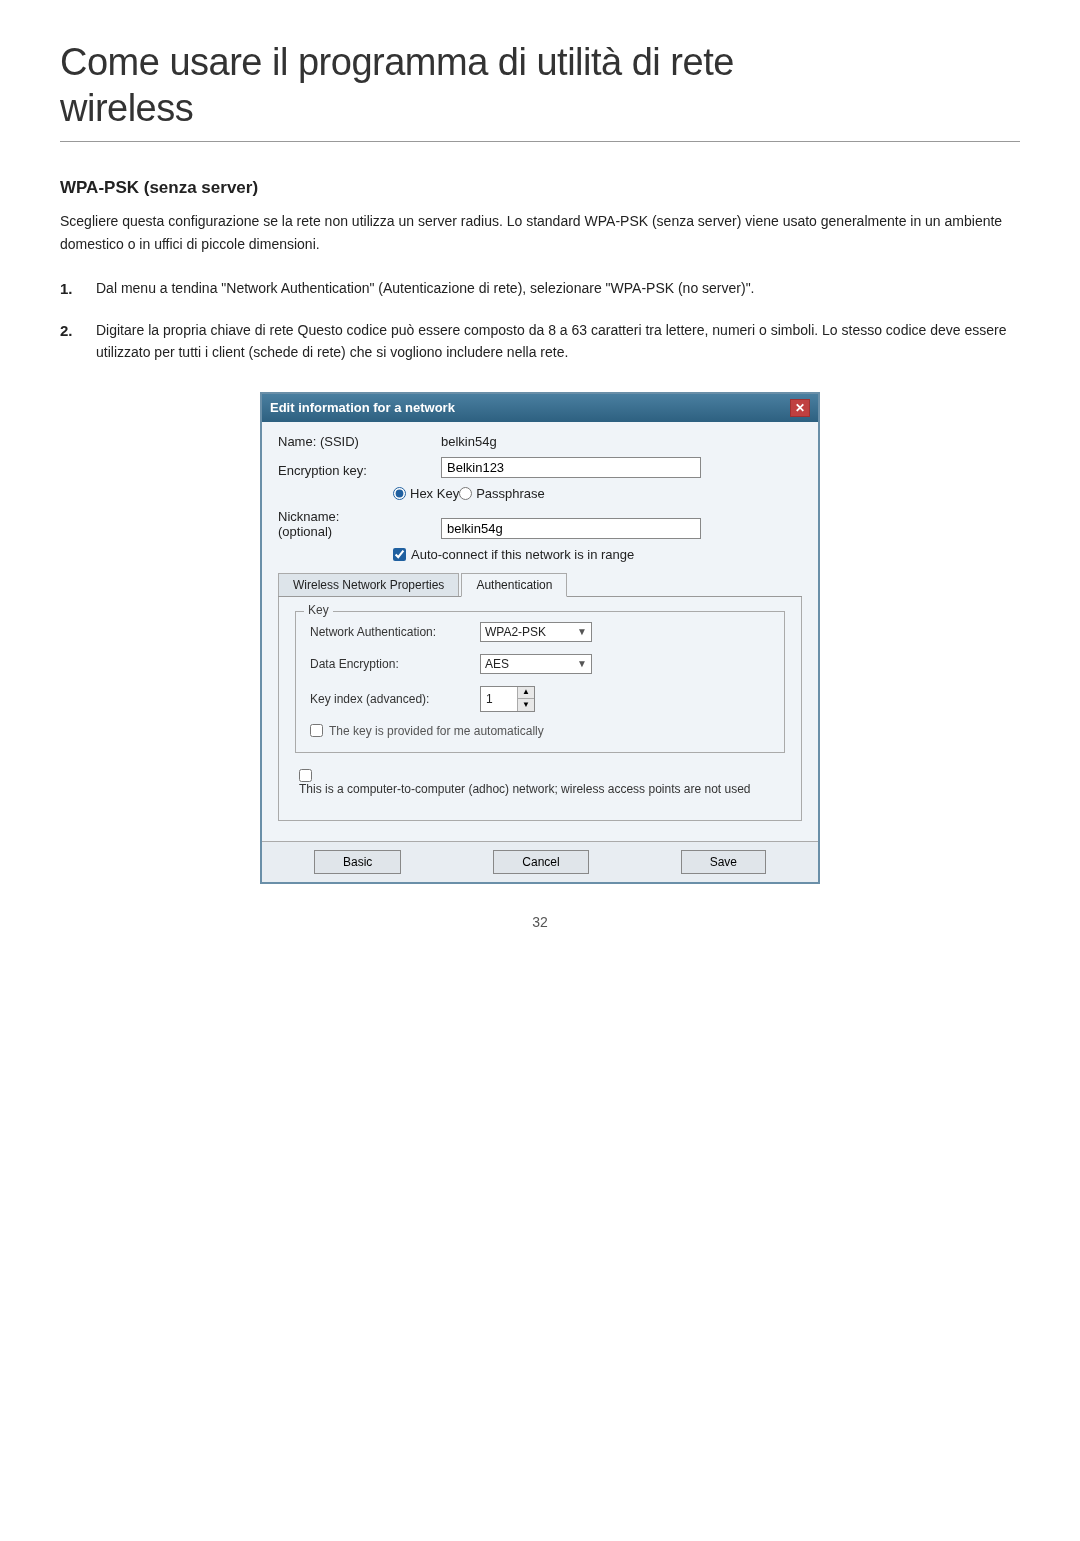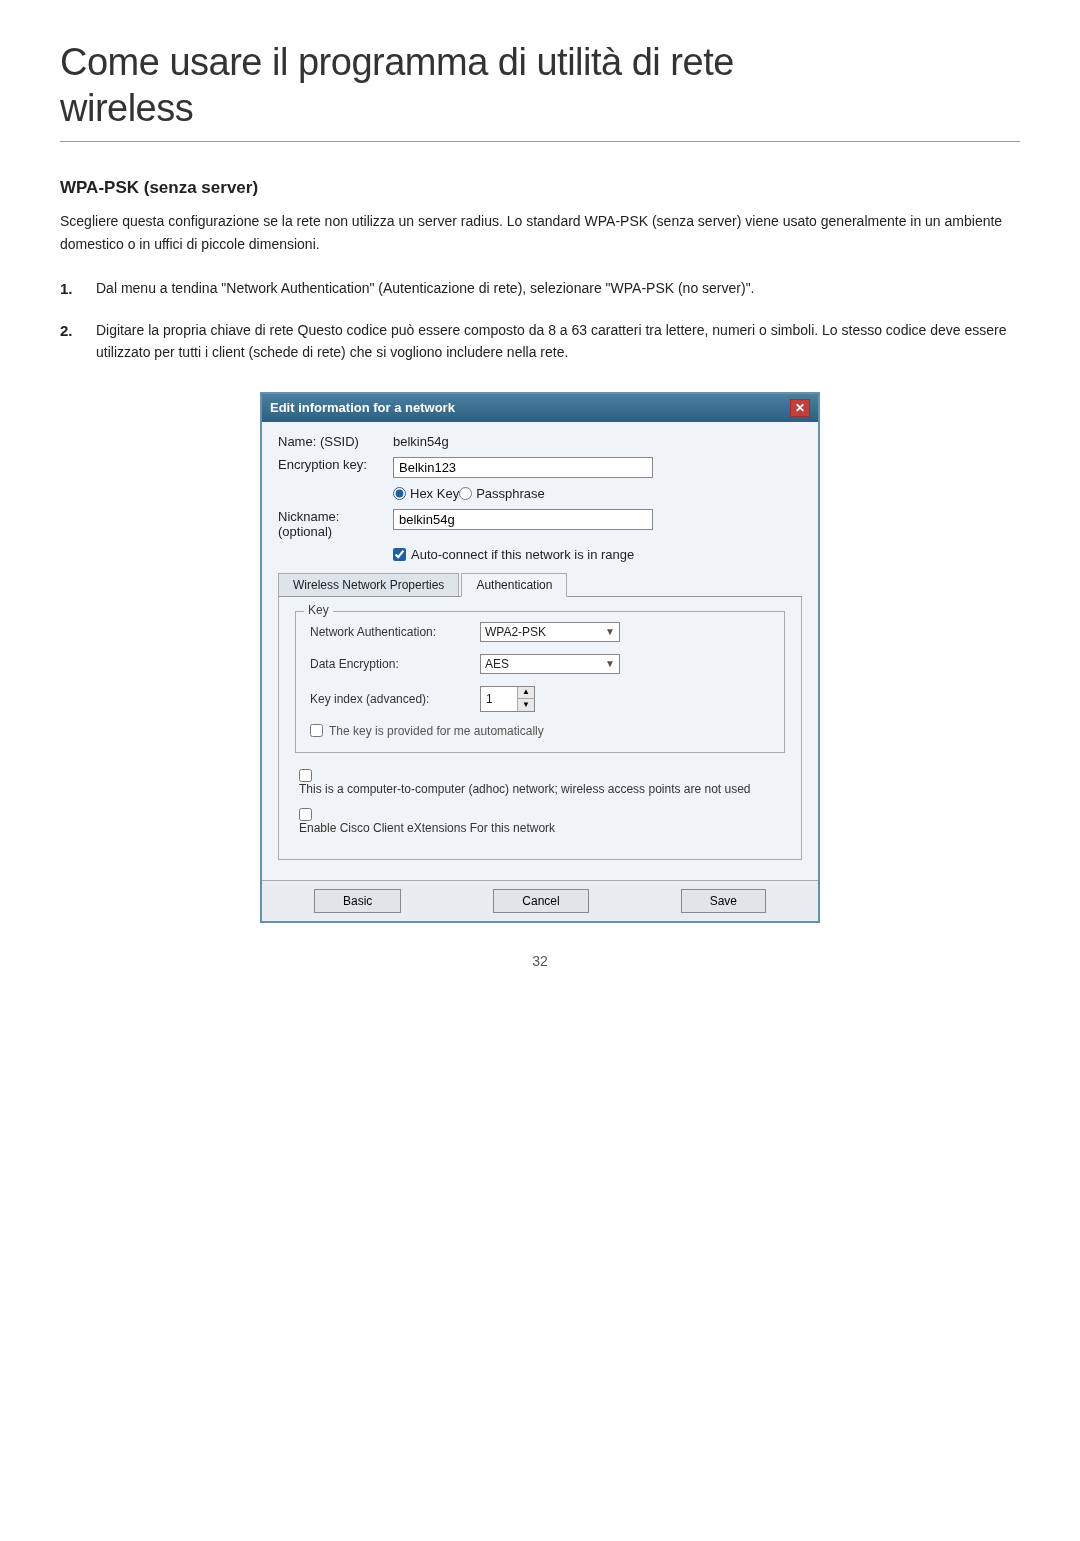--- a/index.html
+++ b/index.html
@@ -95,22 +95,23 @@
       padding: 0;
     }
 
     .dialog-body {
       padding: 12px 16px 10px 16px;
       background: #f0f4f8;
     }
 
     .dialog-field-row {
       display: flex;
-      align-items: flex-start;
+      align-items: flex-end;
       margin-bottom: 8px;
+      gap: 48px;
     }
 
     .dialog-field-label {
       font-size: 13px;
       min-width: 115px;
       color: #222;
     }
 
     .dialog-field-value {
       font-size: 13px;
@@ -212,21 +213,21 @@
       font-size: 12px;
       min-width: 170px;
       color: #333;
     }
 
     .dropdown-select {
       border: 1px solid #888;
       background: white;
       padding: 2px 4px;
       font-size: 12px;
-      width: 140px;
+      width: 112px;
       cursor: pointer;
       display: flex;
       align-items: center;
       justify-content: space-between;
     }
 
     .dropdown-arrow {
       font-size: 10px;
       color: #555;
     }
@@ -435,24 +436,20 @@
           <input type="checkbox" style="">
           <span>The key is provided for me automatically</span>
         </div>
       </div>
 
       <div class="bottom-checkbox-row">
         <input type="checkbox" style="margin-top: 2px; flex-shrink: 0;">
         <span>This is a computer-to-computer (adhoc) network; wireless access points are not used</span>
       </div>
 
-      <div class="bottom-checkbox-row">
-        <input type="checkbox" style="margin-top: 2px; flex-shrink: 0;">
-        <span>Enable Cisco Client eXtensions For this network</span>
-      </div>
     </div>
 
   </div>
 
   <div class="dialog-footer">
     <button class="footer-btn">Basic</button>
     <button class="footer-btn">Cancel</button>
     <button class="footer-btn">Save</button>
   </div>
 </div>

